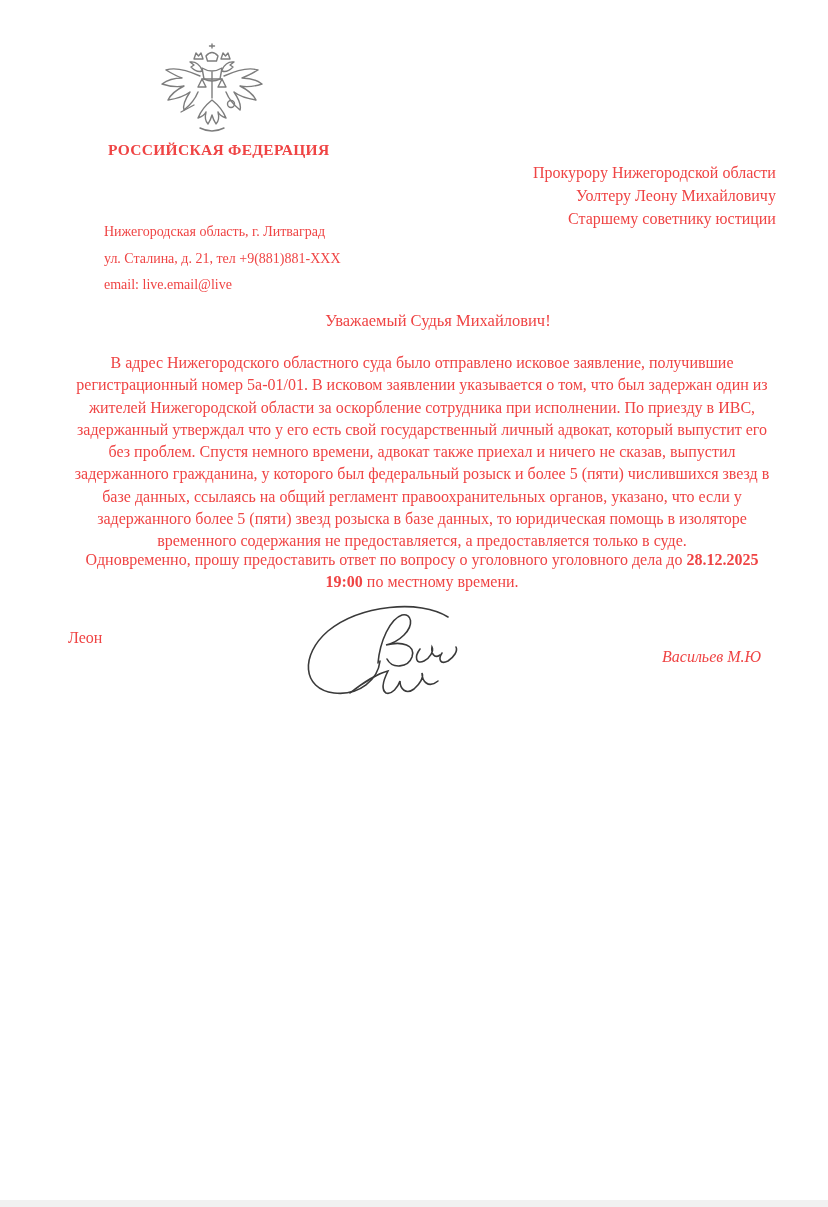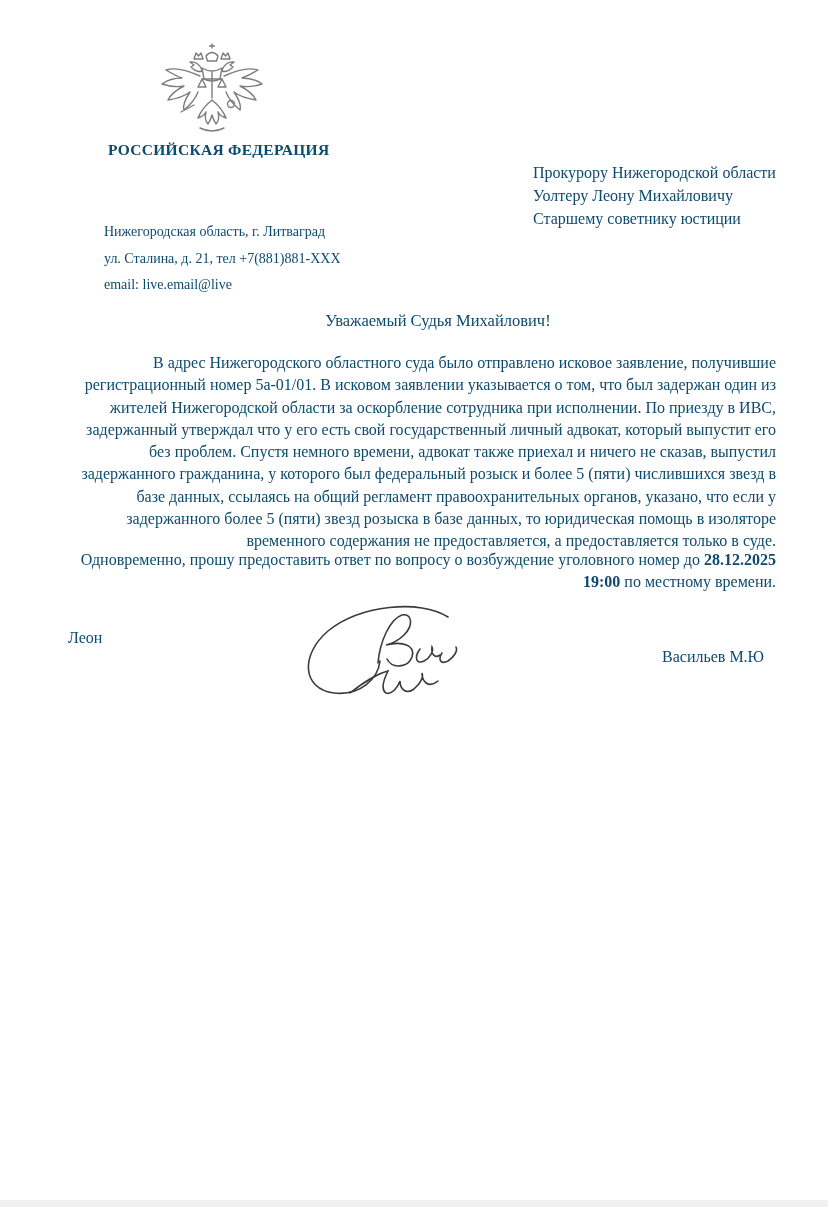--- a/index.html
+++ b/index.html
@@ -2,21 +2,21 @@
 <html><head>
 <meta charset="utf-8">
 <style>
   html, body { margin: 0; padding: 0; background: #ffffff; }
   .page {
     position: relative;
     width: 828px;
     height: 1207px;
     background: #ffffff;
     font-family: "Liberation Serif", serif;
-    color: #0c4a6e;
+    color: #ef4444;
     overflow: hidden;
   }
   .emblem {
     position: absolute;
     left: 158px;
     top: 42px;
     width: 108px;
     height: 94px;
   }
   .org-name {
@@ -29,20 +29,21 @@
     letter-spacing: 0.3px;
     white-space: nowrap;
   }
   .addressee {
     position: absolute;
     left: 533px;
     top: 161px;
     font-size: 16px;
     line-height: 23px;
     white-space: nowrap;
+    text-align: right;
   }
   .sender {
     position: absolute;
     left: 104px;
     top: 219px;
     font-size: 14px;
     line-height: 26.5px;
     white-space: nowrap;
   }
   .salutation {
@@ -52,21 +53,21 @@
     width: 660px;
     text-align: center;
     font-size: 16.5px;
   }
   .body-paragraph {
     position: absolute;
     left: 68px;
     width: 708px;
     font-size: 16px;
     line-height: 22.3px;
-    text-align: right;
+    text-align: center;
   }
   .para1 { top: 352px; }
   .para2 { top: 549px; }
   .bold { font-weight: bold; }
   .judge-label {
     position: absolute;
     left: 68px;
     top: 629px;
     font-size: 16px;
   }
@@ -76,20 +77,21 @@
     top: 597px;
     width: 190px;
     height: 112px;
   }
   .judge-name {
     position: absolute;
     left: 662px;
     top: 648px;
     font-size: 16px;
     white-space: nowrap;
+    font-style: italic;
   }
   .bottom-edge {
     position: absolute;
     left: 0;
     bottom: 0;
     width: 828px;
     height: 7px;
     background: #f1f1f1;
   }
 </style>
@@ -134,29 +136,29 @@
   </div>
 
   <div class="addressee">
     <div>Прокурору Нижегородской области</div>
     <div>Уолтеру Леону Михайловичу</div>
     <div>Старшему советнику юстиции</div>
   </div>
 
   <div class="sender">
     <div>Нижегородская область, г. Литваград</div>
-    <div>ул. Сталина, д. 21, тел +7(881)881-XXX</div>
+    <div>ул. Сталина, д. 21, тел +9(881)881-XXX</div>
     <div>email: live.email@live</div>
   </div>
 
   <div class="salutation">Уважаемый Судья Михайлович!</div>
 
   <div class="body-paragraph para1">В адрес Нижегородского областного суда было отправлено исковое заявление, получившие регистрационный номер 5а-01/01. В исковом заявлении указывается о том, что был задержан один из жителей Нижегородской области за оскорбление сотрудника при исполнении. По приезду в ИВС, задержанный утверждал что у его есть свой государственный личный адвокат, который выпустит его без проблем. Спустя немного времени, адвокат также приехал и ничего не сказав, выпустил задержанного гражданина, у которого был федеральный розыск и более 5 (пяти) числившихся звезд в базе данных, ссылаясь на общий регламент правоохранительных органов, указано, что если у задержанного более 5 (пяти) звезд розыска в базе данных, то юридическая помощь в изоляторе временного содержания не предоставляется, а предоставляется только в суде.</div>
 
-  <div class="body-paragraph para2"><span>Одновременно, прошу предоставить ответ по вопросу о возбуждение уголовного номер до </span><span class="bold">28.12.2025 19:00</span><span> по местному времени.</span></div>
+  <div class="body-paragraph para2"><span>Одновременно, прошу предоставить ответ по вопросу о уголовного уголовного дела до </span><span class="bold">28.12.2025 19:00</span><span> по местному времени.</span></div>
 
   <div class="judge-label">Леон</div>
 
   <svg class="signature-svg" viewBox="0 0 190 112" xmlns="http://www.w3.org/2000/svg">
     <g stroke="#3a3a3a" stroke-width="1.6" fill="none" stroke-linecap="round">
 
       <path d="M158 20 C 130 2 70 8 38 34 C 10 58 12 92 44 96 C 70 99 88 82 90 64"></path>
 
       <path d="M88 66 C 90 44 100 22 112 18 C 122 16 124 28 114 38 C 108 44 100 47 96 48 C 112 44 126 48 122 60 C 118 71 102 72 97 62"></path>
 

